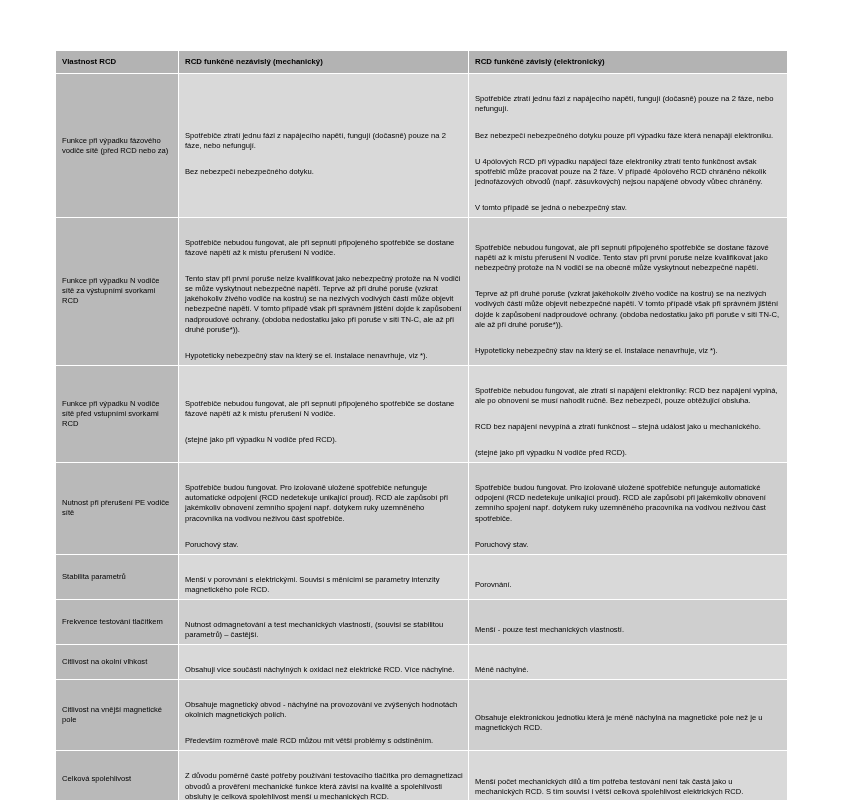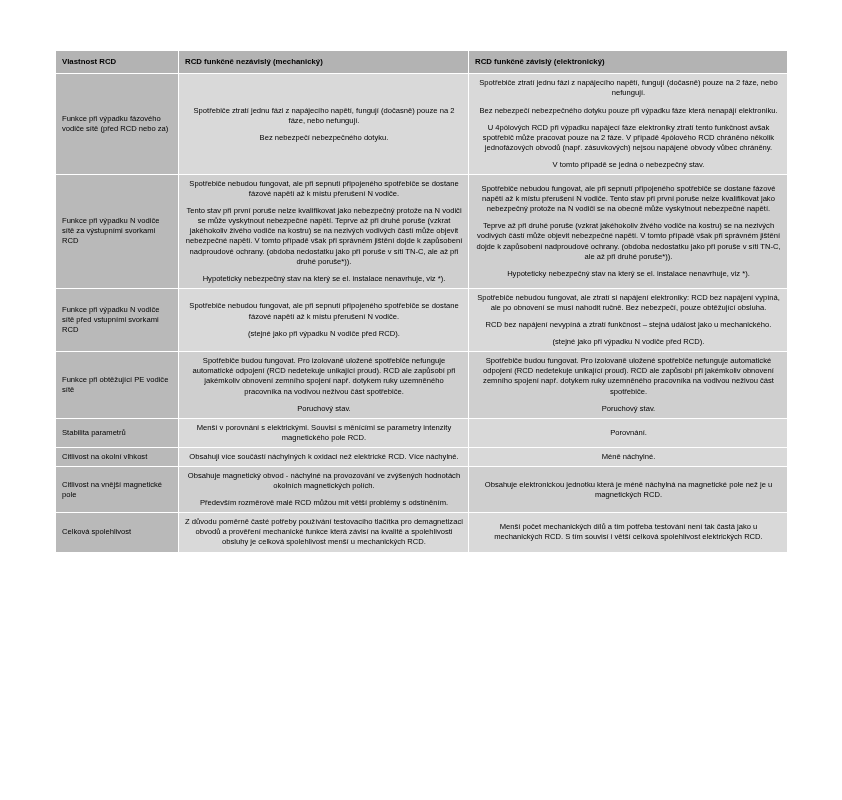--- a/index.html
+++ b/index.html
@@ -56,22 +56,21 @@
   tr.band-a td { background: #d4d4d4; }
   tr.band-b td { background: #c9c9c9; }
   tr.band-a td.feat, tr.band-b td.feat { }
   td.feat { background: #b9b9b9 !important; }
   tr.band-a td.body { background: #d9d9d9; }
   tr.band-b td.body { background: #cfcfcf; }
 
   td.body { vertical-align: middle; }
 
   p.pp {
-    margin: 0 0 7px 0;
-    text-align: center;
+    margin: 16px 0 7px 0;
   }
   p.pp:last-child { margin-bottom: 0; }
 </style>
 </head>
 <body>
 
 <div class="page">
   <div class="table-wrap">
     <table class="rcd">
       <colgroup>
@@ -119,37 +118,46 @@
               <p class="pp">Spotřebiče nebudou fungovat, ale při sepnutí připojeného spotřebiče se dostane fázové napětí až k místu přerušení N vodiče.</p>
               <p class="pp">(stejné jako při výpadku N vodiče před RCD).</p>
             </td>
             <td class="body">
               <p class="pp">Spotřebiče nebudou fungovat, ale ztratí si napájení elektroniky: RCD bez napájení vypíná, ale po obnovení se musí nahodit ručně. Bez nebezpečí, pouze obtěžující obsluha.</p>
               <p class="pp">RCD bez napájení nevypíná a ztratí funkčnost – stejná událost jako u mechanického.</p>
               <p class="pp"> (stejné jako při výpadku N vodiče před RCD).</p>
             </td>
           </tr>
           <tr class="band-b">
-            <td class="feat">Funkce při obtěžující PE vodiče sítě</td>
+            <td class="feat">Nutnost při přerušení PE vodiče sítě</td>
             <td class="body">
               <p class="pp">Spotřebiče budou fungovat. Pro izolovaně uložené spotřebiče nefunguje automatické odpojení (RCD nedetekuje unikající proud). RCD ale zapůsobí při jakémkoliv obnovení zemního spojení např. dotykem ruky uzemněného pracovníka na vodivou neživou část spotřebiče.</p>
               <p class="pp">Poruchový stav.</p>
             </td>
             <td class="body">
               <p class="pp">Spotřebiče budou fungovat. Pro izolovaně uložené spotřebiče nefunguje automatické odpojení (RCD nedetekuje unikající proud). RCD ale zapůsobí při jakémkoliv obnovení zemního spojení např. dotykem ruky uzemněného pracovníka na vodivou neživou část spotřebiče.</p>
               <p class="pp">Poruchový stav.</p>
             </td>
           </tr>
           <tr class="band-a">
             <td class="feat">Stabilita parametrů</td>
             <td class="body">
               <p class="pp">Menší v porovnání s elektrickými. Souvisí s měnícími se parametry intenzity magnetického pole RCD.</p>
             </td>
             <td class="body">
               <p class="pp">Porovnání.</p>
+            </td>
+          </tr>
+          <tr class="band-b">
+            <td class="feat">Frekvence testování tlačítkem</td>
+            <td class="body">
+              <p class="pp">Nutnost odmagnetování a test mechanických vlastností, (souvisí se stabilitou parametrů) – častější.</p>
+            </td>
+            <td class="body">
+              <p class="pp">Menší - pouze test mechanických vlastností.</p>
             </td>
           </tr>
           <tr class="band-a">
             <td class="feat">Citlivost na okolní vlhkost</td>
             <td class="body">
               <p class="pp">Obsahuji více součástí náchylných k oxidaci než elektrické RCD. Více náchylné.</p>
             </td>
             <td class="body">
               <p class="pp">Méně náchylné.</p>
             </td>

